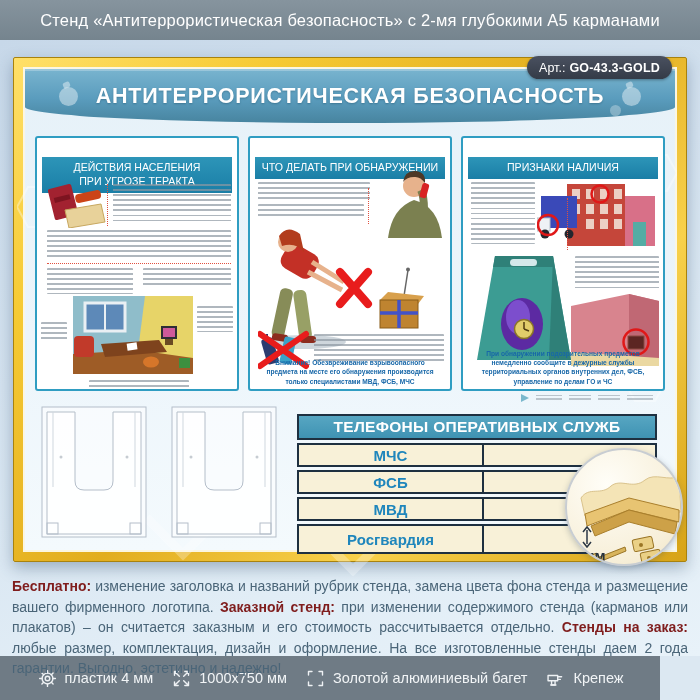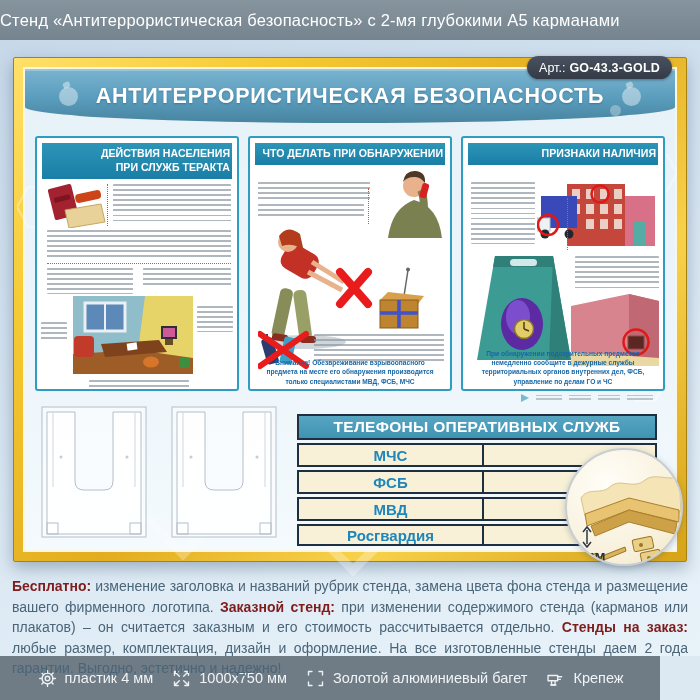--- a/index.html
+++ b/index.html
@@ -1,19 +1,19 @@
 <!DOCTYPE html>
 <html><head>
 <meta charset="utf-8">
 <style>
   *{box-sizing:border-box;margin:0;padding:0}
   html,body{width:700px;height:700px}
   body{position:relative;overflow:hidden;font-family:"Liberation Sans","DejaVu Sans",sans-serif;background:#dce8f2}
 
-  .topbar{position:absolute;top:0;left:0;width:700px;height:40px;background:linear-gradient(180deg,#8violet694a0,#76858f);background:linear-gradient(180deg,#86949e,#75848e);color:#fff;display:flex;align-items:center;justify-content:flex-start;font-size:16.5px;letter-spacing:.2px}
+  .topbar{position:absolute;top:0;left:0;width:700px;height:40px;background:linear-gradient(180deg,#8violet694a0,#76858f);background:linear-gradient(180deg,#86949e,#75848e);color:#fff;display:flex;align-items:center;justify-content:center;font-size:16.5px;letter-spacing:.2px}
 
   .canvas{position:absolute;top:40px;left:0;width:700px;height:616px;
     background:linear-gradient(160deg,#c7d8e9 0%,#d4e2ef 40%,#e1edf6 75%,#e8f2f9 100%)}
 
   .stand{position:absolute;left:13px;top:17px;width:674px;height:505px;padding:9px;border-radius:2px;
     background:linear-gradient(135deg,#ffe069 0%,#f6ca33 22%,#e2ad1e 50%,#f8d14b 72%,#d7a317 100%);
     border:1px solid #a8820e;box-shadow:0 6px 16px rgba(50,80,110,.38)}
   .stand-inner{position:relative;width:100%;height:100%;border:2px solid #fbf6e2;overflow:visible;
     background:linear-gradient(180deg,#e6f1f8 0%,#ecf5fb 55%,#f4fafd 100%)}
 
@@ -30,41 +30,41 @@
   .band h1{color:#fff;font-size:21.5px;font-weight:bold;letter-spacing:.8px;text-shadow:0 1px 2px rgba(10,50,70,.3)}
   .bomb{width:19px;height:19px;border-radius:50%;background:rgba(255,255,255,.42);position:relative}
   .bomb:before{content:"";position:absolute;top:-5px;left:4px;width:7px;height:6px;border-radius:2px;background:rgba(255,255,255,.42);transform:rotate(-25deg)}
   .dot2{position:absolute;right:54px;top:36px;width:11px;height:11px;border-radius:50%;background:rgba(255,255,255,.3)}
 
   .hexd{position:absolute;z-index:1;opacity:.6}
   .chev{position:absolute;z-index:0;width:56px;height:56px;border:9px solid rgba(255,255,255,.28);border-left:none;border-top:none;transform:rotate(45deg)}
 
   .posters{position:absolute;top:67px;left:0;right:0;display:flex;justify-content:center;gap:9px;z-index:2}
   .poster{width:204px;height:255px;background:#fff;border:2px solid #2f9dc2;border-radius:3px;position:relative}
-  .phead{margin:5px 5px 0;background:linear-gradient(180deg,#2d95b8,#1a7ea6);color:#fff;text-align:right;font-weight:bold;font-size:10.6px;line-height:1.32;padding:4px 2px}
+  .phead{margin:19px 5px 0;background:linear-gradient(180deg,#2d95b8,#1a7ea6);color:#fff;text-align:center;font-weight:normal;font-size:10.6px;line-height:1.32;padding:4px 2px}
   .phead span{display:block}
   .ftx{position:absolute;opacity:.7;border-radius:1px;
     background:repeating-linear-gradient(180deg,#8d98a2 0,#8d98a2 1.7px,transparent 1.7px,transparent 5.1px)}
   .dotl{position:absolute;border-left:1px dotted #e05040}
   .doth{position:absolute;border-top:1px dotted #e05040}
   .pillu{position:absolute}
   .pwarn{position:absolute;left:12px;right:12px;bottom:3px;text-align:center;font-weight:bold;color:#1767a8;font-size:6.6px;line-height:1.42}
 
   .logo-strip{position:absolute;left:496px;top:324px;width:142px;height:10px;display:flex;gap:7px;align-items:center;opacity:.6;z-index:2}
   .logo-strip .lt{width:0;height:0;border-top:4px solid transparent;border-bottom:4px solid transparent;border-left:8px solid #2e8fae}
   .logo-strip .lb{height:6px;background:repeating-linear-gradient(180deg,#9aa4ad 0,#9aa4ad 1.5px,transparent 1.5px,transparent 3.5px)}
 
   .pocket{position:absolute;top:336px;z-index:2}
   .pocket.p1{left:14px}
   .pocket.p2{left:144px}
 
   .phones{position:absolute;left:272px;top:345px;width:360px;z-index:3}
   .phones-head{height:26px;background:linear-gradient(180deg,#57a6c2,#3f93b3);border:2px solid #1e3040;color:#fff;font-weight:bold;font-size:15.5px;letter-spacing:.3px;display:flex;align-items:center;justify-content:center}
   .prow{display:flex;border:2px solid #1e3040;background:#f8f1d8;margin-top:3px;height:24px}
-  .prow.last{height:22px}
+  .prow.last{height:30px}
   .prow .pl{width:185px;border-right:2px solid #1e3040;display:flex;align-items:center;justify-content:center;color:#1f86bc;font-weight:bold;font-size:15px}
   .prow .pv{flex:1}
 
   .inset{position:absolute;left:540px;top:379px;width:118px;height:118px;border-radius:50%;z-index:7;overflow:hidden;
     background:radial-gradient(circle at 35% 30%,#fffef8,#f7efd9 70%,#efe3c4);
     border:2px solid #c8cdd2;box-shadow:0 2px 6px rgba(60,80,100,.3)}
 
   .desc{position:absolute;top:576px;left:12px;width:676px;color:#4a6578;font-size:14px;line-height:1.47;text-align:justify;z-index:4}
   .desc b{color:#7f1d1d}
 
@@ -107,21 +107,21 @@
         <h1>АНТИТЕРРОРИСТИЧЕСКАЯ БЕЗОПАСНОСТЬ</h1>
         <span class="bomb"></span>
         <span class="dot2"></span>
       </div>
 
       <div class="posters">
 
         <div class="poster">
           <div class="phead">
             <span>ДЕЙСТВИЯ НАСЕЛЕНИЯ</span>
-            <span>ПРИ СЛУЖБ ТЕРАКТА</span>
+            <span>ПРИ УГРОЗЕ ТЕРАКТА</span>
           </div>
           <svg class="pillu" style="left:8px;top:44px" width="62" height="46">
             <rect x="6" y="4" width="24" height="32" rx="2" fill="#a22230" transform="rotate(-14 18 20)"></rect>
             <rect x="10" y="14" width="16" height="5" fill="#7d1420" transform="rotate(-14 18 20)"></rect>
             <polygon points="20,28 56,22 60,40 24,46" fill="#e8d29a" stroke="#c7a75f" stroke-width="1"></polygon>
             <rect x="30" y="10" width="26" height="9" rx="4" fill="#cc4418" transform="rotate(-12 43 14)"></rect>
           </svg>
           <div class="dotl" style="left:70px;top:46px;height:42px"></div>
           <div class="ftx" style="left:76px;top:46px;width:118px;height:40px"></div>
           <div class="ftx" style="left:10px;top:92px;width:184px;height:30px"></div>

